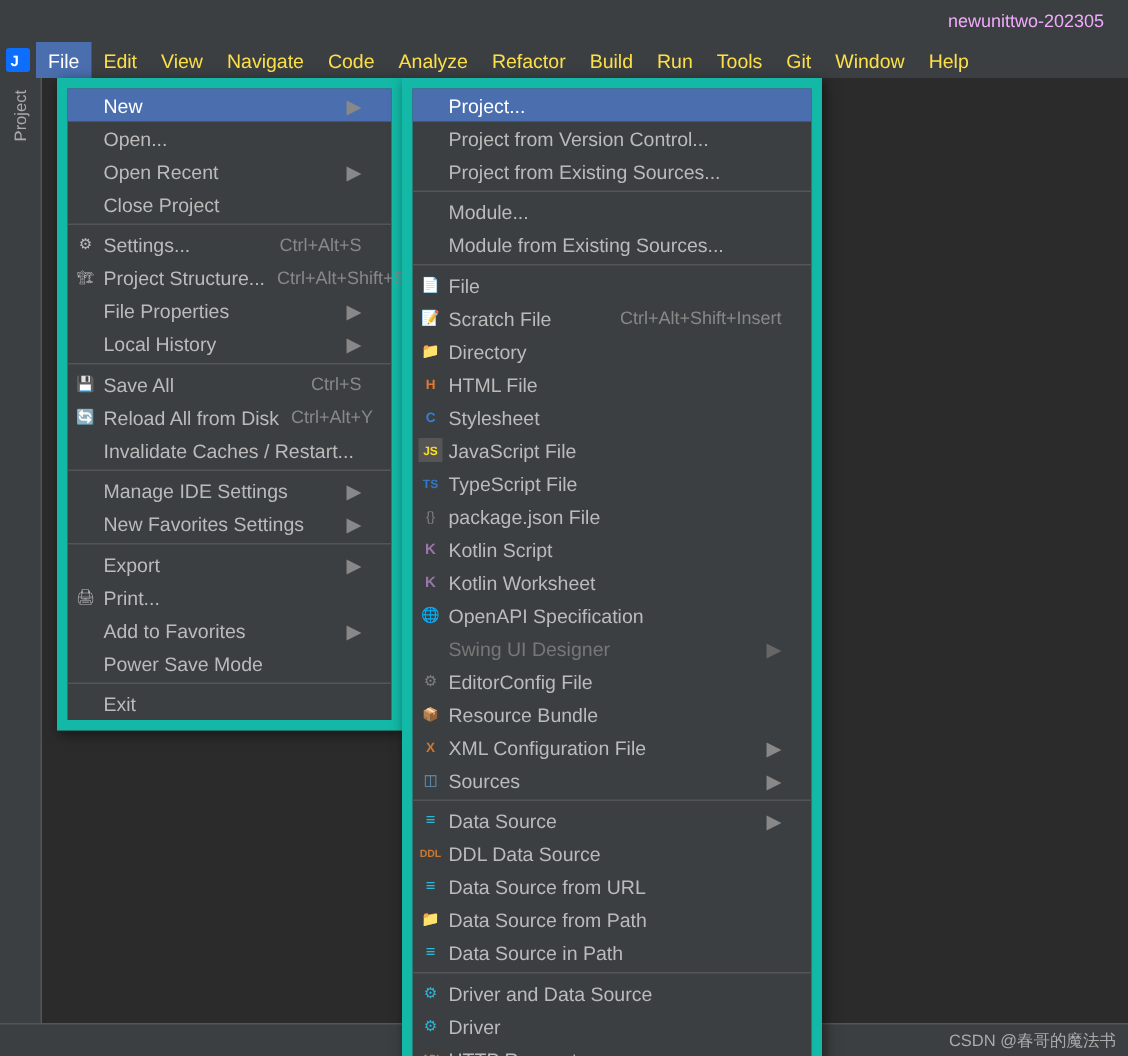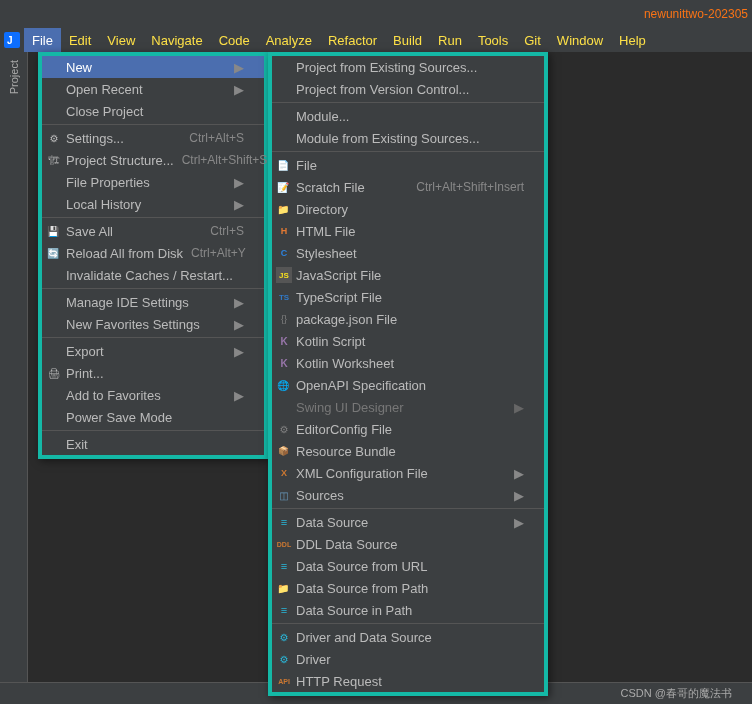--- a/index.html
+++ b/index.html
@@ -12,22 +12,22 @@
       overflow: hidden;
       position: relative;
     }
 
     
     .title-bar {
       background: #3c3f41;
       height: 28px;
       display: flex;
       align-items: center;
-      padding: 0 4px;
-      color: #f97316;
+      padding: 0 16px;
+      color: #f0abfc;
       font-size: 12px;
       justify-content: flex-end;
     }
 
     
     .menu-bar {
       background: #3c3f41;
       height: 24px;
       display: flex;
       align-items: center;
@@ -53,21 +53,21 @@
       width: 16px;
       height: 16px;
       margin-right: 4px;
       display: inline-block;
     }
 
     
     .dropdown {
       position: absolute;
       background: #3c3f41;
-      border: 4px solid #14b8a6;
+      border: 7px solid #14b8a6;
       box-shadow: 2px 2px 8px rgba(0,0,0,0.5);
       min-width: 200px;
       z-index: 100;
     }
 
     .dropdown-item {
       padding: 3px 20px 3px 24px;
       color: #bbb;
       cursor: pointer;
       display: flex;
@@ -161,21 +161,21 @@
     .status-bar {
       position: absolute;
       bottom: 0;
       left: 0;
       right: 0;
       height: 22px;
       background: #3c3f41;
       border-top: 1px solid #555;
       display: flex;
       align-items: center;
-      padding: 0 20px;
+      padding: 0 8px;
       color: #aaa;
       font-size: 11px;
       justify-content: flex-end;
       margin-top: 23px;
     }
 
     
     .file-menu-highlight {
       background: #4b6eaf;
       color: #fff;
@@ -252,20 +252,23 @@
   </div>
 </div>
 
 <div class="dropdown file-menu">
 
   <div class="dropdown-item active">
     <span>New</span>
     <span class="arrow">▶</span>
   </div>
   <div class="dropdown-item">
+    <span>Open...</span>
+  </div>
+  <div class="dropdown-item">
     <span>Open Recent</span>
     <span class="arrow">▶</span>
   </div>
   <div class="dropdown-item">
     <span>Close Project</span>
   </div>
   <div class="separator"></div>
   <div class="dropdown-item">
     <span class="item-icon">⚙</span>
     <span>Settings...</span>
@@ -324,25 +327,28 @@
     <span>Power Save Mode</span>
   </div>
   <div class="separator"></div>
   <div class="dropdown-item">
     <span>Exit</span>
   </div>
 </div>
 
 <div class="dropdown new-submenu">
 
+  <div class="dropdown-item highlighted">
+    <span>Project...</span>
+  </div>
+  <div class="dropdown-item">
+    <span>Project from Version Control...</span>
+  </div>
   <div class="dropdown-item">
     <span>Project from Existing Sources...</span>
-  </div>
-  <div class="dropdown-item">
-    <span>Project from Version Control...</span>
   </div>
   <div class="separator"></div>
   <div class="dropdown-item">
     <span>Module...</span>
   </div>
   <div class="dropdown-item">
     <span>Module from Existing Sources...</span>
   </div>
   <div class="separator"></div>
   <div class="dropdown-item">

